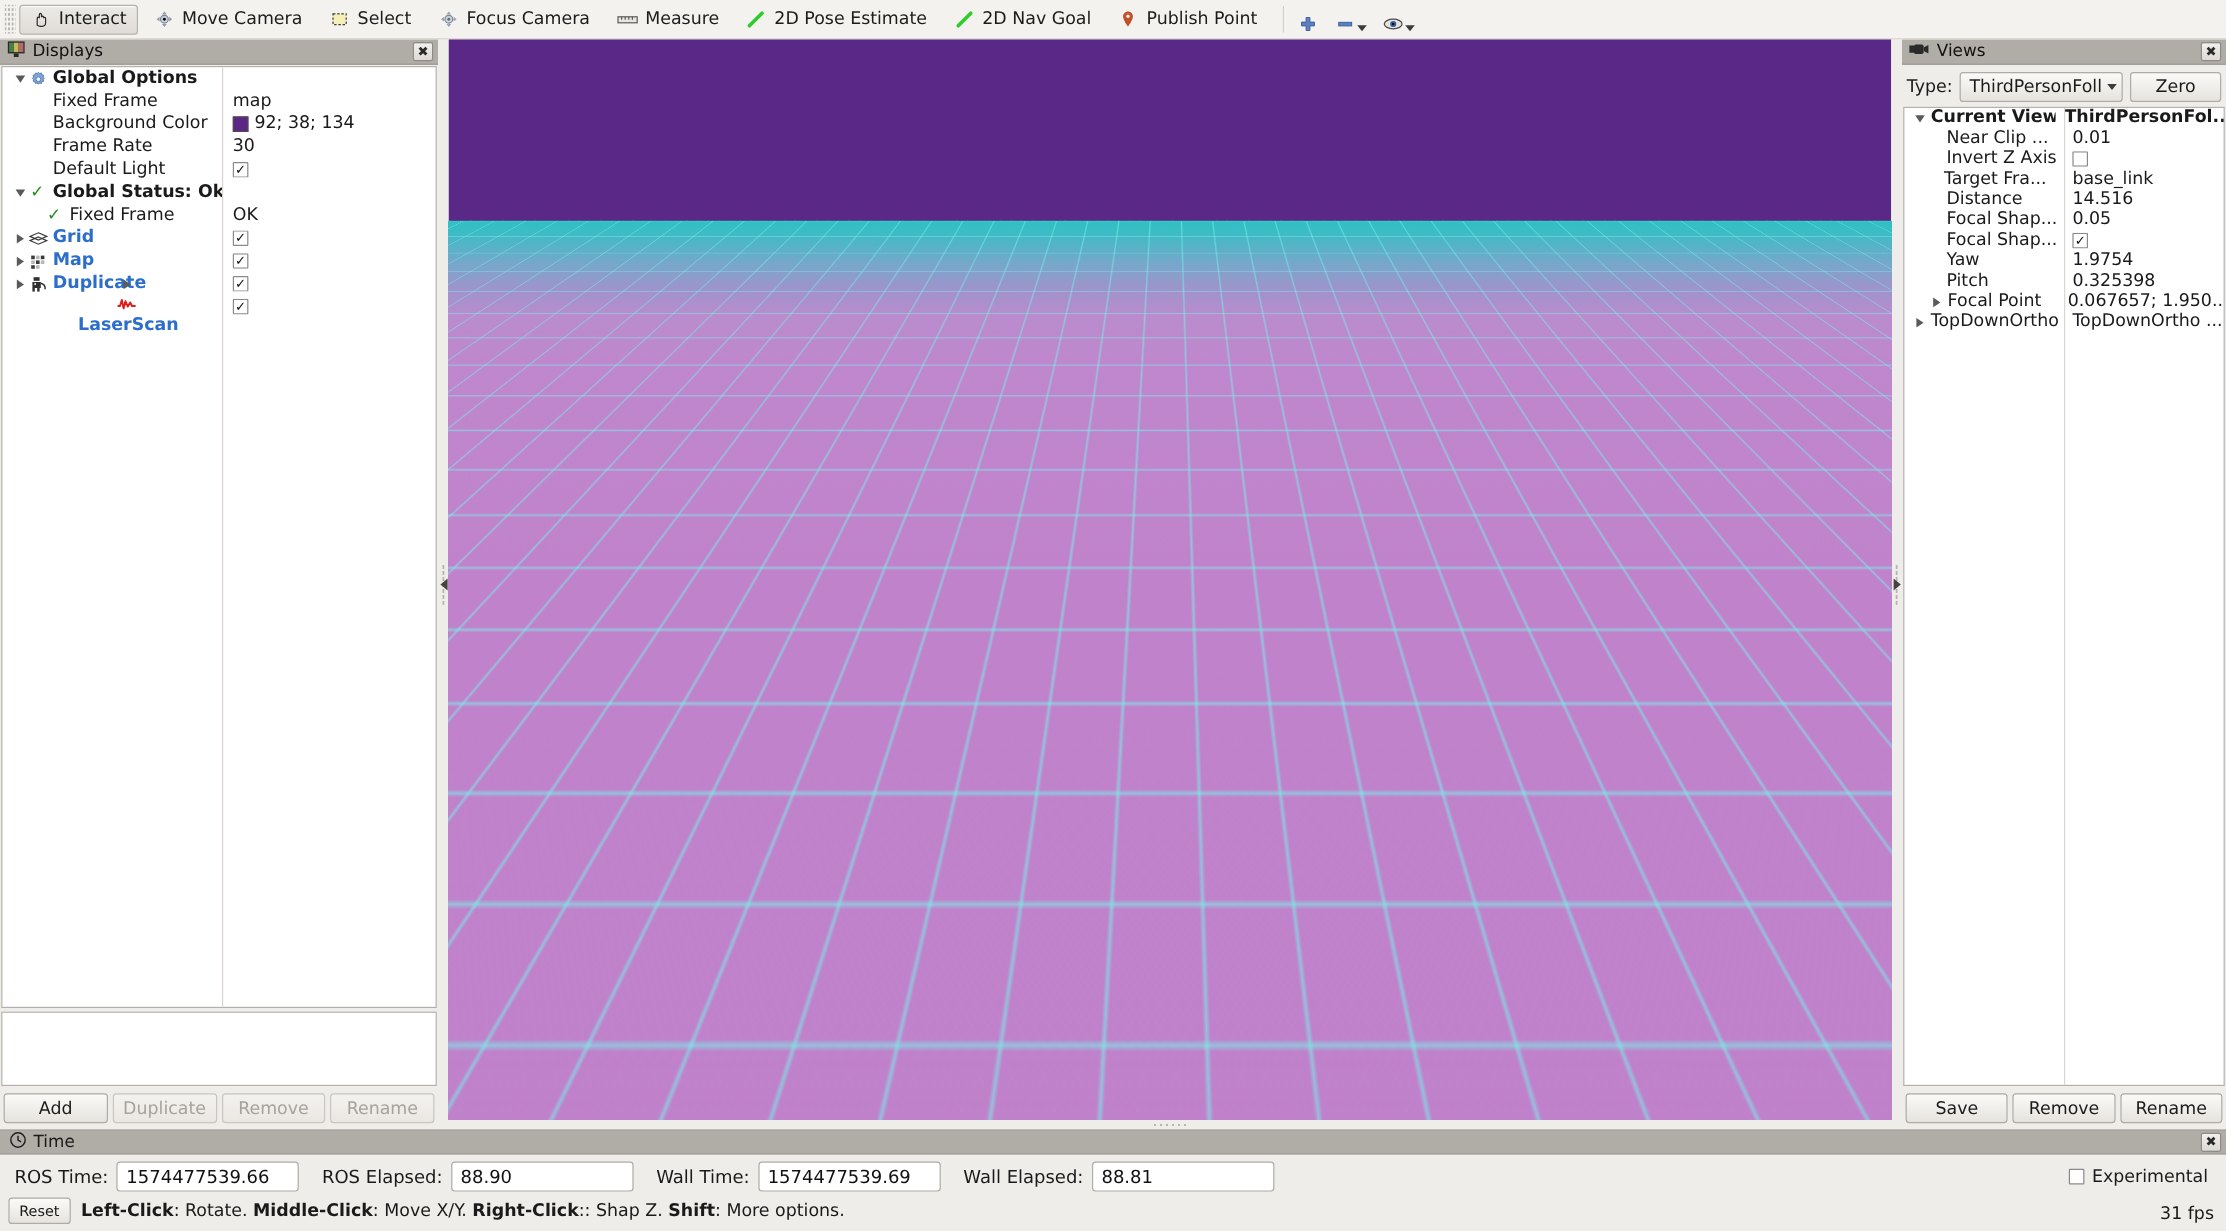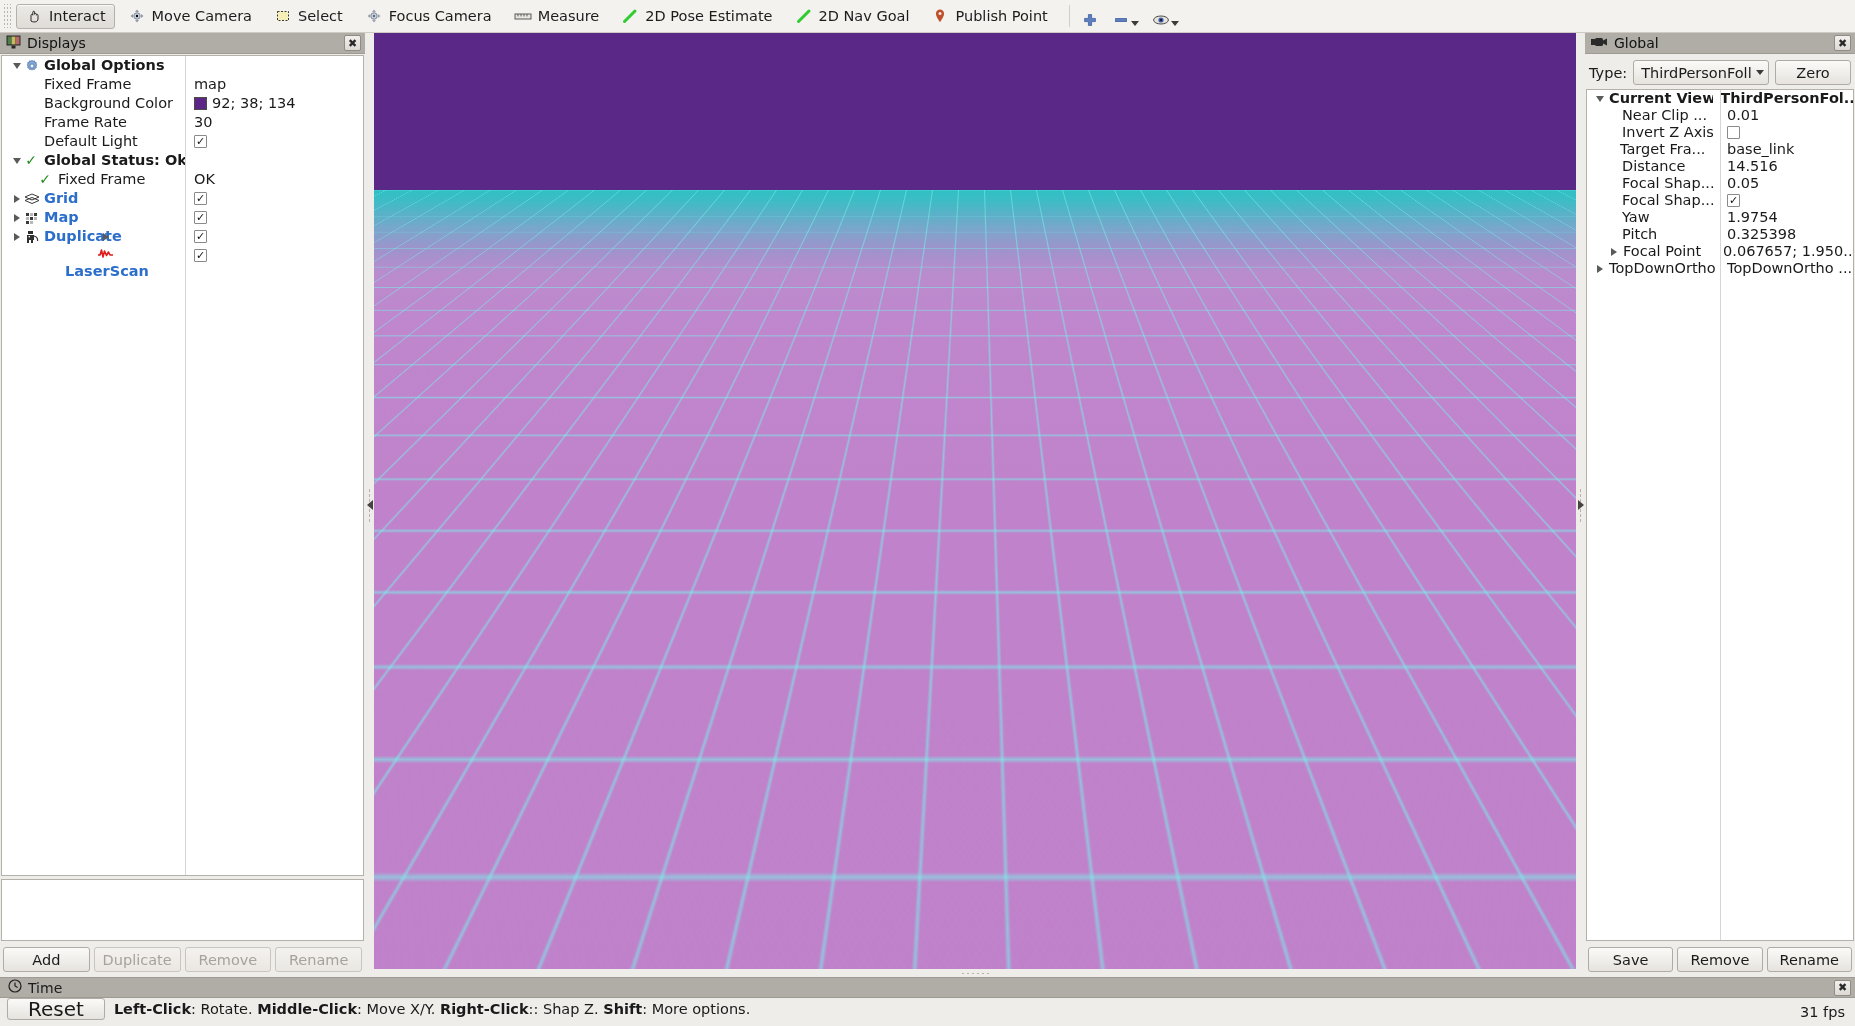--- a/index.html
+++ b/index.html
@@ -249,24 +249,24 @@
   .fld {
     height: 25px; background: #fff; border: 1px solid #b0aba4; border-radius: 3px;
     display: flex; align-items: center; padding: 0 7px; font-size: 15px; color: #111;
   }
   .fld.w-wide { width: 152px; }
   .fld.w-mid { width: 152px; }
   .time-hint {
     display: flex; align-items: center; gap: 9px; padding: 0 7px 6px 7px;
   }
   .btn-reset {
-    height: 22px; padding: 0 20px;
+    height: 22px; padding: 0 8px;
     background: linear-gradient(#fbfaf8, #e6e3de);
     border: 1px solid #b0aba4; border-radius: 3px;
-    font-size: 20px; display: flex; align-items: center; cursor: default;
+    font-size: 12px; display: flex; align-items: center; cursor: default;
   }
   .hint-text { font-size: 14.5px; }
   .hint-text b { font-weight: bold; }
   .status-right {
     margin-left: auto; display: flex; align-items: center; gap: 6px; padding-right: 8px;
     font-size: 14.5px;
   }
   .fps { position: absolute; right: 10px; bottom: 6px; font-size: 14.5px; }
 
   .time-title-bar {
@@ -626,21 +626,21 @@
 
     <div class="dock" style="width:270px; flex:0 0 270px;">
       <div class="dock-title">
         <span>
           <svg width="17" height="12" viewBox="0 0 17 12">
               <path d="M0 3 L4 3 L4 9 L0 9 Z" fill="#2a2a2a"></path>
               <rect x="4" y="2" width="8" height="8" rx="1.5" fill="#2a2a2a"></rect>
               <path d="M12 4.5 L16 2.5 L16 9.5 L12 7.5 Z" fill="#2a2a2a"></path>
             </svg>
         </span>
-        <span class="t-label">Global</span>
+        <span class="t-label">Views</span>
         <div class="dock-close">
             <span>✖</span>
           </div>
       </div>
 
       <div class="dock-body">
         <div class="views-type-row">
           <span class="lbl">Type:</span>
           <div class="combo">
             <span class="ctext">ThirdPersonFoll‹</span>
@@ -769,20 +769,38 @@
             <circle cx="7" cy="7" r="6" fill="none" stroke="#1f1f1f" stroke-width="1.2"></circle>
             <path d="M7 3.4V7l2.6 1.6" stroke="#1f1f1f" stroke-width="1.2" fill="none"></path>
           </svg>
       </span>
       <span class="t-label">Time</span>
       <div class="dock-close">
           <span>✖</span>
         </div>
     </div>
 
+    <div class="time-fields">
+      <span class="fld-label">ROS Time:</span>
+      <div class="fld w-wide">1574477539.66</div>
+
+      <span class="fld-label" style="margin-left:12px;">ROS Elapsed:</span>
+      <div class="fld w-mid">88.90</div>
+
+      <span class="fld-label" style="margin-left:12px;">Wall Time:</span>
+      <div class="fld w-wide">1574477539.69</div>
+
+      <span class="fld-label" style="margin-left:12px;">Wall Elapsed:</span>
+      <div class="fld w-mid">88.81</div>
+
+      <div class="status-right">
+        <span class="chk"></span>
+        <span>Experimental</span>
+      </div>
+    </div>
 
     <div class="time-hint">
       <div class="btn-reset">Reset</div>
       <div class="hint-text">
         <b>Left-Click</b><span>: Rotate. </span><b>Middle-Click</b><span>: Move X/Y. </span><b>Right-Click</b><span>:: Shap Z. </span><b>Shift</b><span>: More options.</span>
       </div>
       <span class="fps">31 fps</span>
     </div>
   </div>
 

